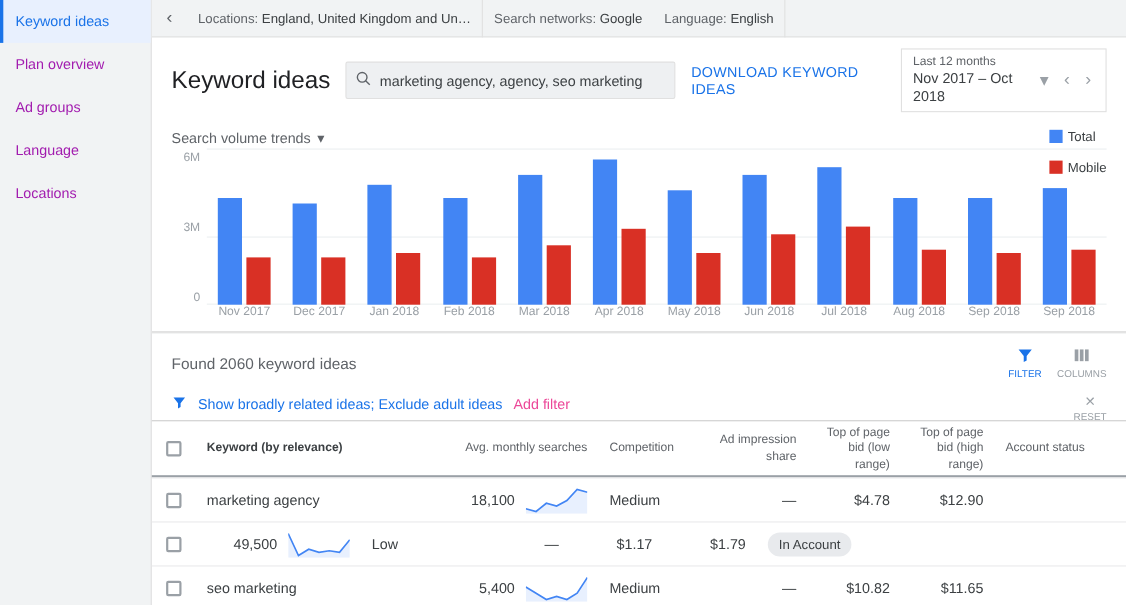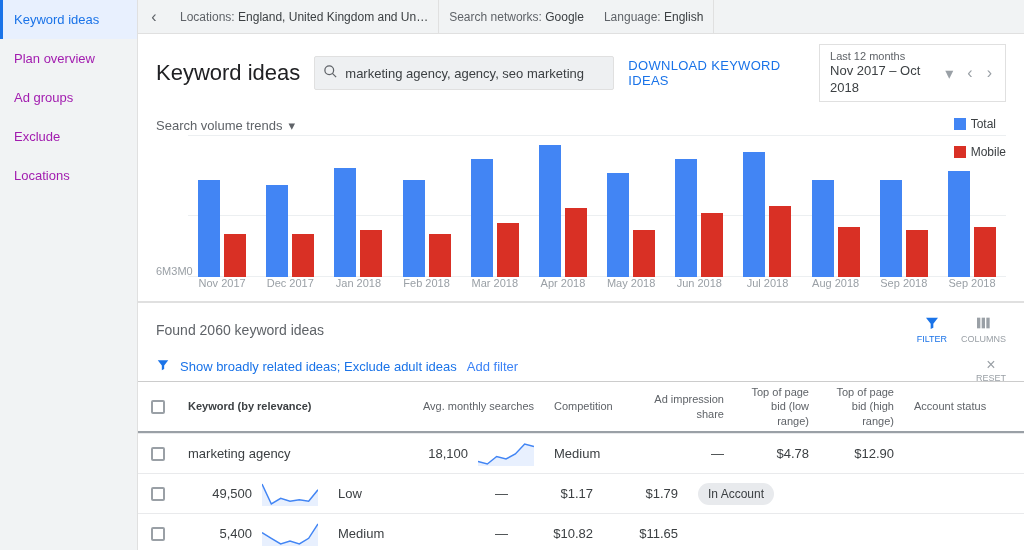--- a/index.html
+++ b/index.html
@@ -23,38 +23,38 @@
 .dr-text { font-size: 11px; color: #5f6368; line-height: 1.3; }
 .dr-text .big { font-size: 13px; color: #3c4043; }
 .dr-nav { font-size: 16px; color: #9aa0a6; cursor: pointer; padding: 0 3px; }
 .section { padding: 0 18px; }
 .svt { font-size: 13px; color: #5f6368; padding: 6px 0 2px; display: inline-flex; align-items: center; gap: 6px; cursor: pointer; }
 .chart-wrap { position: relative; height: 160px; }
 .legend { position: absolute; top: -18px; right: 0; display: flex; gap: 14px; font-size: 12px; flex-direction: column; }
 .legend .item { display: inline-flex; align-items: center; gap: 5px; }
 .legend .swatch { width: 12px; height: 12px; }
 .chart { display: flex; height: 160px; }
-.yaxis { width: 32px; display: flex; flex-direction: row; justify-content: space-between; align-items: flex-end; font-size: 11px; color: #9aa0a6; padding: 2px 6px 18px 0; }
+.yaxis { width: 32px; display: flex; flex-direction: column; justify-content: space-between; align-items: flex-end; font-size: 11px; color: #9aa0a6; padding: 2px 6px 18px 0; }
 .plot { flex:1; position: relative; }
 .grid-line { position: absolute; left: 0; right: 0; height: 1px; background: #eceff1; }
 .bars { position: absolute; left: 0; right: 0; top: 0; bottom: 18px; display: flex; }
 .month { flex: 1; display: flex; align-items: flex-end; justify-content: center; gap: 4px; padding: 0 6px; }
 .bar { width: 22px; }
 .xaxis { position: absolute; left: 0; right: 0; bottom: 0; height: 18px; display: flex; }
 .xaxis span { flex: 1; text-align: center; font-size: 11px; color: #9aa0a6; }
 .divider { height: 6px; background: #f1f3f4; border-top: 1px solid #e0e0e0; border-bottom: 1px solid #e0e0e0; margin-top: 6px; }
 .found-row { display: flex; align-items: center; padding: 12px 18px 8px; }
 .found-text { font-size: 14px; color: #5f6368; }
 .tool { text-align: center; font-size: 9px; color: #9aa0a6; margin-left: 14px; cursor: pointer; }
 .tool .ic { font-size: 16px; display: block; line-height: 1; }
 .tool.blue { color: #1A73E8; }
 .filter-row { display: flex; align-items: center; padding: 6px 18px; gap: 10px; position: relative; }
 .filter-row .funnel { color: #1A73E8; font-size: 14px; }
 .filter-row .chip { color: #1A73E8; font-size: 13px; cursor: pointer; }
-.filter-row .add { color: #3b82f6; font-size: 13px; cursor: pointer; }
+.filter-row .add { color: #ec4899; font-size: 13px; cursor: pointer; }
 .filter-row .reset { position: absolute; right: 18px; bottom: -2px; font-size: 9px; color: #9aa0a6; text-align: center; cursor: pointer; }
 .filter-row .reset .x { font-size: 16px; line-height: 1; display: block; }
 .table { width: 100%; }
 .table .row { display: flex; align-items: center; height: 40px; border-top: 1px solid #e9eaec; font-size: 13px; }
 .table .row.head { height: 52px; border-top: 1px solid #ccc; border-bottom: 2px solid #9aa0a6; font-size: 11px; color: #5f6368; }
 .table .row.head .cell { line-height: 1.3; }
 .table .cell { padding: 0 10px; display: flex; align-items: center; }
 .c-ck { width: 40px; justify-content: center; }
 .c-kw { flex: 2.2; }
 .c-ams { width: 150px; justify-content: flex-end; }
@@ -67,21 +67,21 @@
 .badge { background: #e8eaed; border-radius: 12px; padding: 4px 10px; font-size: 12px; color: #3c4043; }
 </style>
 </head>
 <body>
 
 <div class="frame">
   <div class="sidebar" id="sidebar">
       <div class="side-item active">Keyword ideas</div>
       <div class="side-item">Plan overview</div>
       <div class="side-item">Ad groups</div>
-      <div class="side-item">Exclude</div>
+      <div class="side-item">Language</div>
       <div class="side-item">Locations</div>
     </div>
   <div class="main">
     <div class="topbar">
       <div class="back">‹</div>
       <div class="crumb">
         <span>Locations:</span>
         <strong>England, United Kingdom and Un…</strong>
       </div>
       <div class="crumb" style="border-right:none">
@@ -299,20 +299,21 @@
             <div class="cell c-bid">$1.17</div>
             <div class="cell c-bid">$1.79</div>
             <div class="cell c-acct">
               <span class="badge">In Account</span>
             </div>
           </div>
           <div class="row">
             <div class="cell c-ck">
               <div class="ck"></div>
             </div>
+            <div class="cell c-kw">seo marketing</div>
             <div class="cell c-ams">
               <span>5,400</span>
               <svg class="spark" viewBox="0 0 56 24">
                 <path d="M0,10.571428571428573 L9.333333333333332,16.285714285714285 L18.666666666666664,22 L28,19.142857142857142 L37.33333333333333,22 L46.66666666666667,16.285714285714285 L56,2 L56,24 L0,24 Z" fill="#e8f0fe"></path>
                 <path d="M0,10.571428571428573 L9.333333333333332,16.285714285714285 L18.666666666666664,22 L28,19.142857142857142 L37.33333333333333,22 L46.66666666666667,16.285714285714285 L56,2" fill="none" stroke="#4285F4" stroke-width="1.5"></path>
               </svg>
             </div>
             <div class="cell c-comp">Medium</div>
             <div class="cell c-imp">—</div>
             <div class="cell c-bid">$10.82</div>

